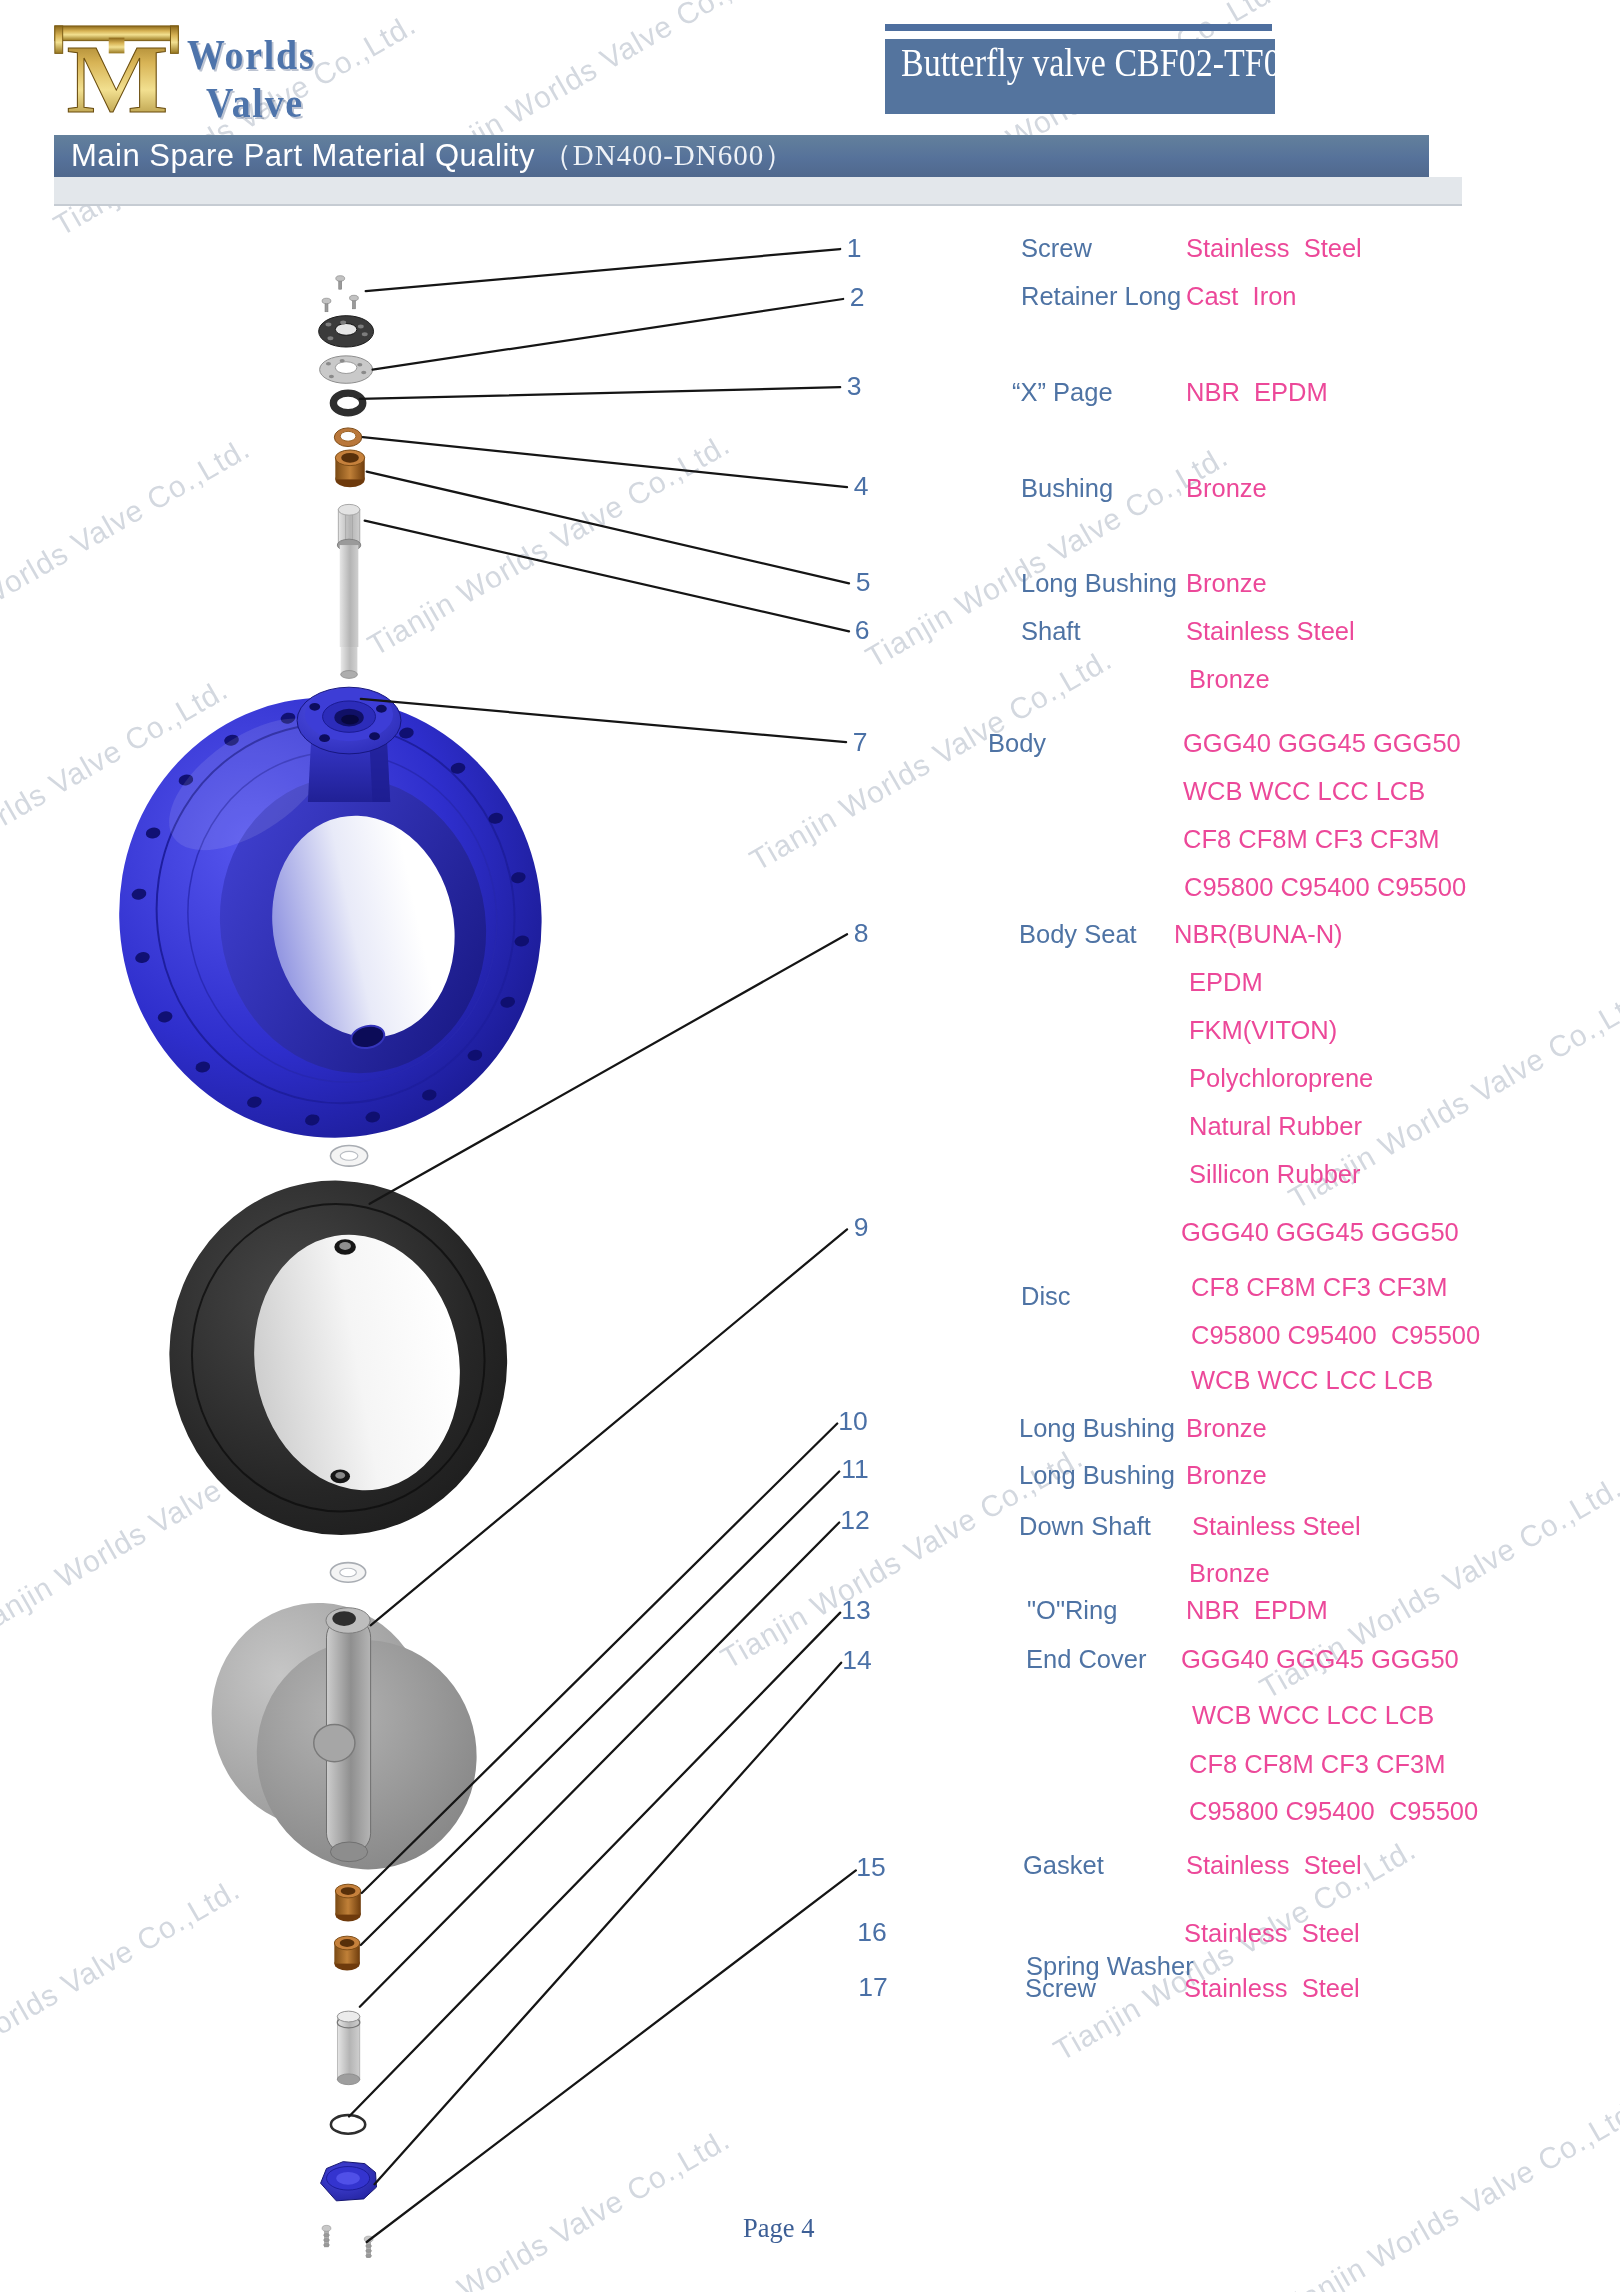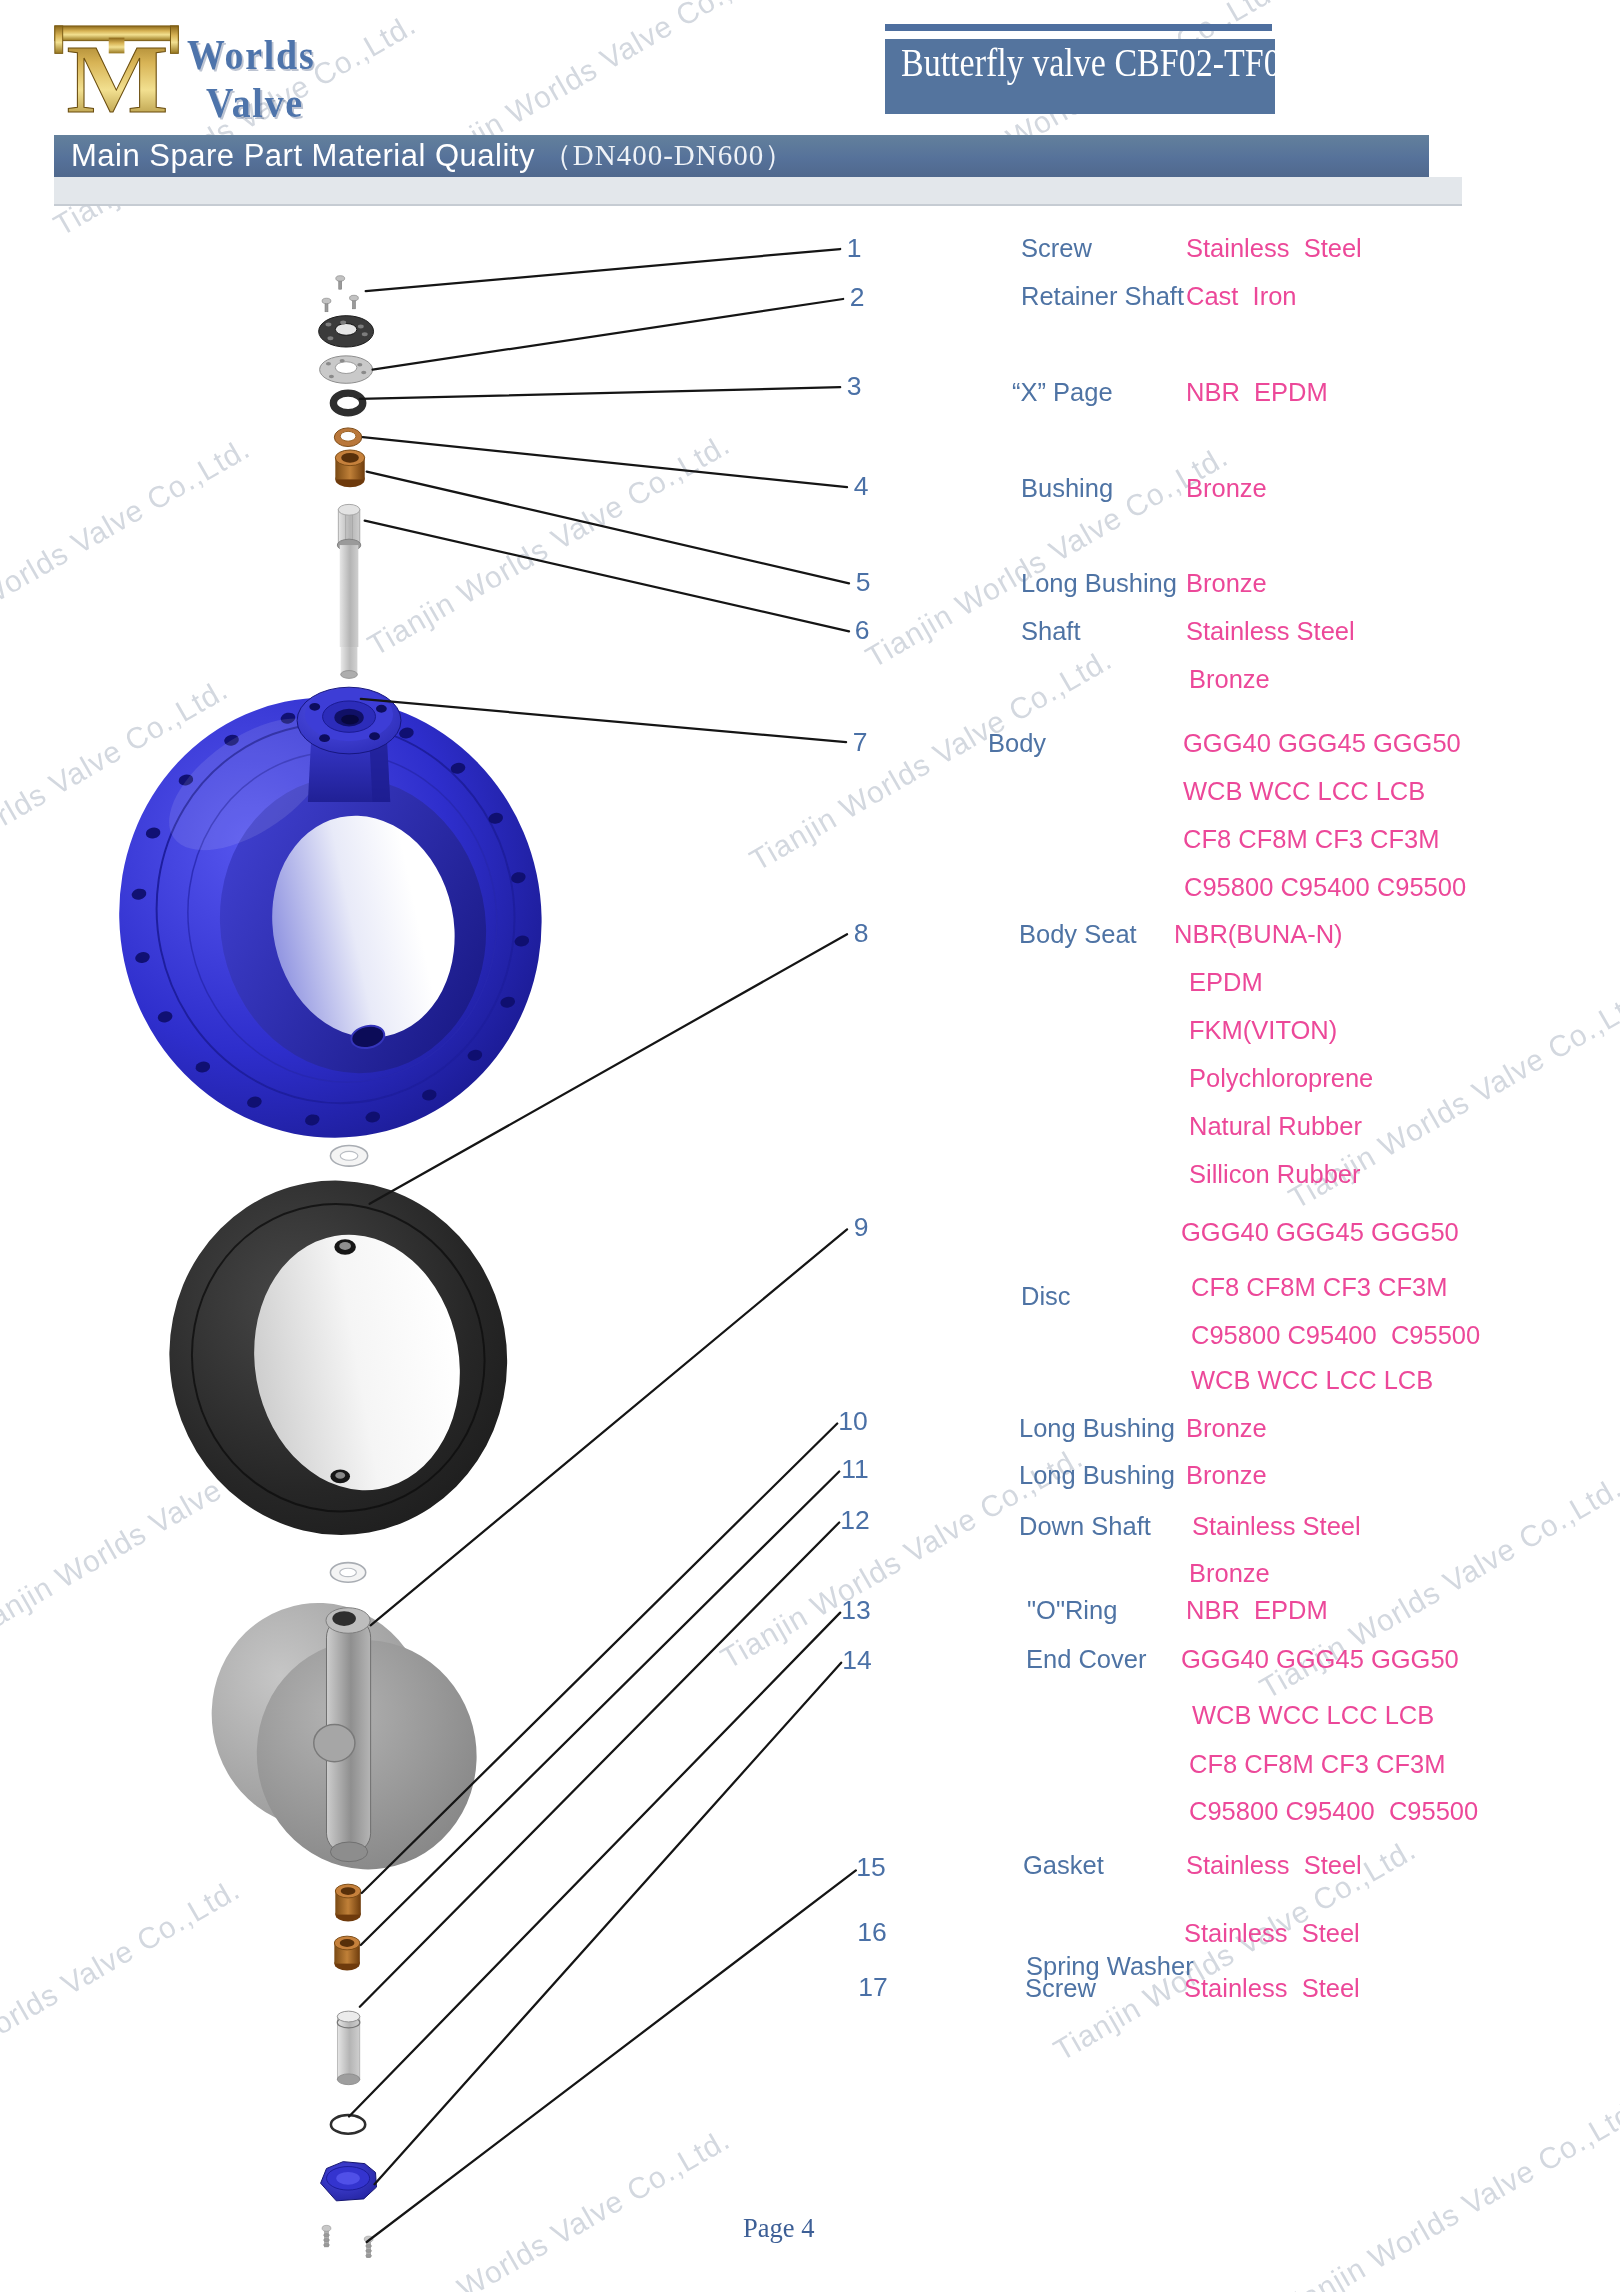--- a/index.html
+++ b/index.html
@@ -356,21 +356,21 @@
     <line class="leader" x1="382" y1="2228" x2="858" y2="1696"></line>
     <line class="leader" x1="374" y1="2287" x2="873" y2="1908"></line>
   </g>
 </svg>
 
 <div id="table-layer">
     <span class="pnum" style="left: 854px; top: 248px;">1</span>
     <span class="pname" style="left: 1021px; top: 248px;">Screw</span>
     <span class="pmat" style="left: 1186px; top: 248px;">Stainless  Steel</span>
     <span class="pnum" style="left: 857px; top: 297px;">2</span>
-    <span class="pname" style="left: 1021px; top: 296px;">Retainer Shaft</span>
+    <span class="pname" style="left: 1021px; top: 296px;">Retainer Long</span>
     <span class="pmat" style="left: 1186px; top: 296px;">Cast  Iron</span>
     <span class="pnum" style="left: 854px; top: 386px;">3</span>
     <span class="pname" style="left: 1012px; top: 392px;">“X” Page</span>
     <span class="pmat" style="left: 1186px; top: 392px;">NBR  EPDM</span>
     <span class="pnum" style="left: 861px; top: 486px;">4</span>
     <span class="pname" style="left: 1021px; top: 488px;">Bushing</span>
     <span class="pmat" style="left: 1186px; top: 488px;">Bronze</span>
     <span class="pnum" style="left: 863px; top: 582px;">5</span>
     <span class="pname" style="left: 1021px; top: 583px;">Long Bushing</span>
     <span class="pmat" style="left: 1186px; top: 583px;">Bronze</span>

